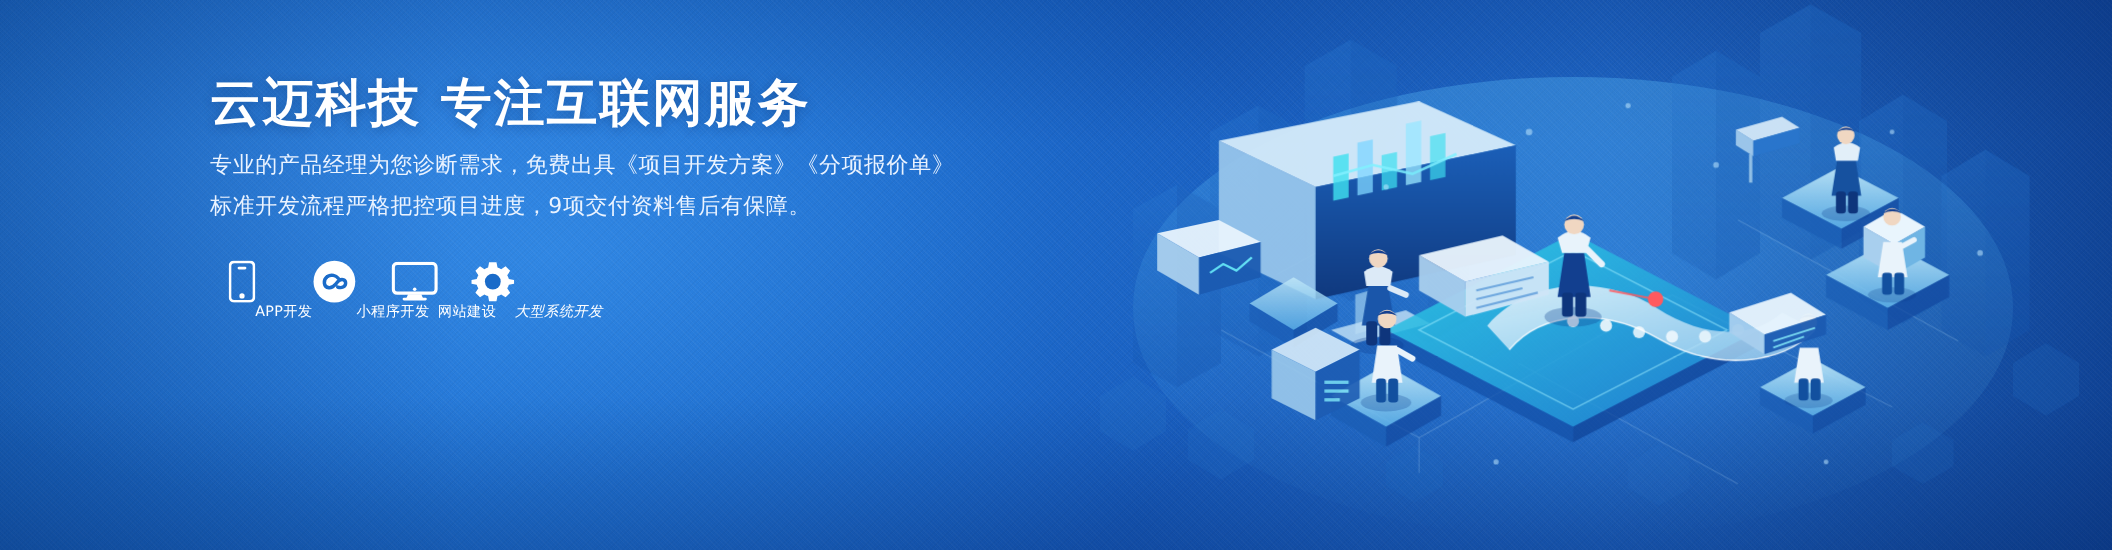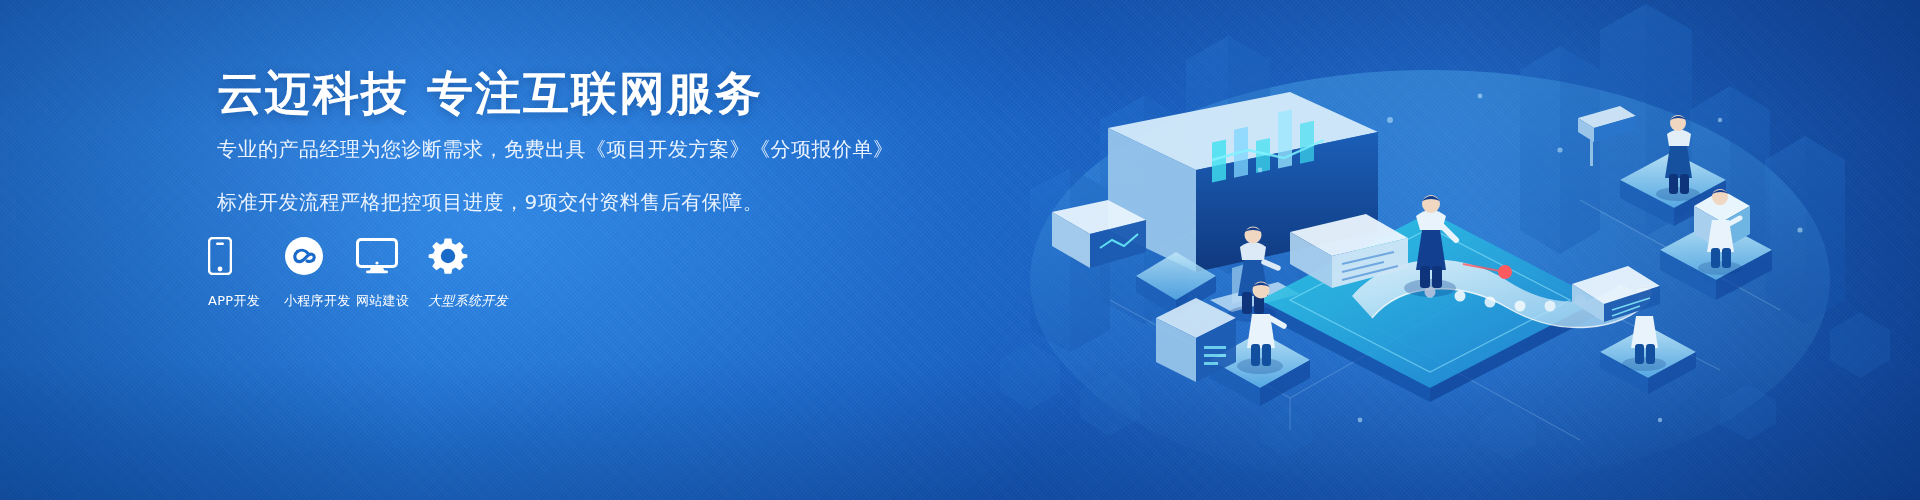--- a/index.html
+++ b/index.html
@@ -35,21 +35,21 @@
     background:
       radial-gradient(820px 430px at 18% 32%, rgba(90,170,255,.20), rgba(90,170,255,0) 70%),
       linear-gradient(90deg, rgba(6,40,98,.30) 0%, rgba(6,40,98,0) 22%, rgba(6,40,98,0) 76%, rgba(6,40,98,.34) 100%),
       linear-gradient(180deg, rgba(8,45,105,.18) 0%, rgba(8,45,105,0) 26%, rgba(8,45,105,0) 72%, rgba(8,45,105,.28) 100%);
     pointer-events:none;
   }
 
   
   .copy {
     position:absolute;
-    left:217px; top:66px;
+    left:191px; top:66px;
     z-index:6;
     width:760px;
   }
   .headline {
     font-family:"DejaVu Sans","Liberation Sans", sans-serif;
     font-size:46px;
     font-weight:bold;
     letter-spacing:2px;
     color:#ffffff;
     line-height:1.18;
@@ -70,22 +70,22 @@
   .services {
     position:absolute;
     left:208px; top:232px;
     z-index:6;
     display:flex;
     align-items:flex-start;
   }
   .svc {
     width:72px;
     display:flex;
-    flex-direction:column;
-    align-items:flex-start;
+    flex-direction:row;
+    align-items:flex-end;
     margin-right:0px;
   }
   .svc .glyph {
     height:48px;
     display:flex; align-items:center; justify-content:center;
     margin-bottom:12px;
   }
   .svc .glyph svg { display:block; }
   .svc .caption {
     font-family:"DejaVu Sans","Liberation Sans", sans-serif;
@@ -377,21 +377,21 @@
         <circle cx="840" cy="230" r="2.6"></circle>
         <circle cx="400" cy="420" r="2.4"></circle>
         <circle cx="700" cy="420" r="2.2"></circle>
       </g>
     </svg>
   </div>
 
   <div class="copy">
     <div class="headline">云迈科技 专注互联网服务</div>
     <div class="subline">专业的产品经理为您诊断需求，免费出具《项目开发方案》《分项报价单》</div>
-    <div class="subline" style="margin-top:19px;">标准开发流程严格把控项目进度，9项交付资料售后有保障。</div>
+    <div class="subline" style="margin-top:4px;">标准开发流程严格把控项目进度，9项交付资料售后有保障。</div>
   </div>
 
   <div class="services">
 
     <div class="svc svc-0">
       <span class="glyph">
         <svg width="24" height="38" viewBox="0 0 24 38" fill="none">
           <rect x="1" y="1" width="22" height="36" rx="4" stroke="#ffffff" stroke-width="2.6"></rect>
           <rect x="8" y="5.5" width="8" height="2.4" rx="1.2" fill="#ffffff"></rect>
           <circle cx="12" cy="32" r="2.4" fill="#ffffff"></circle>

